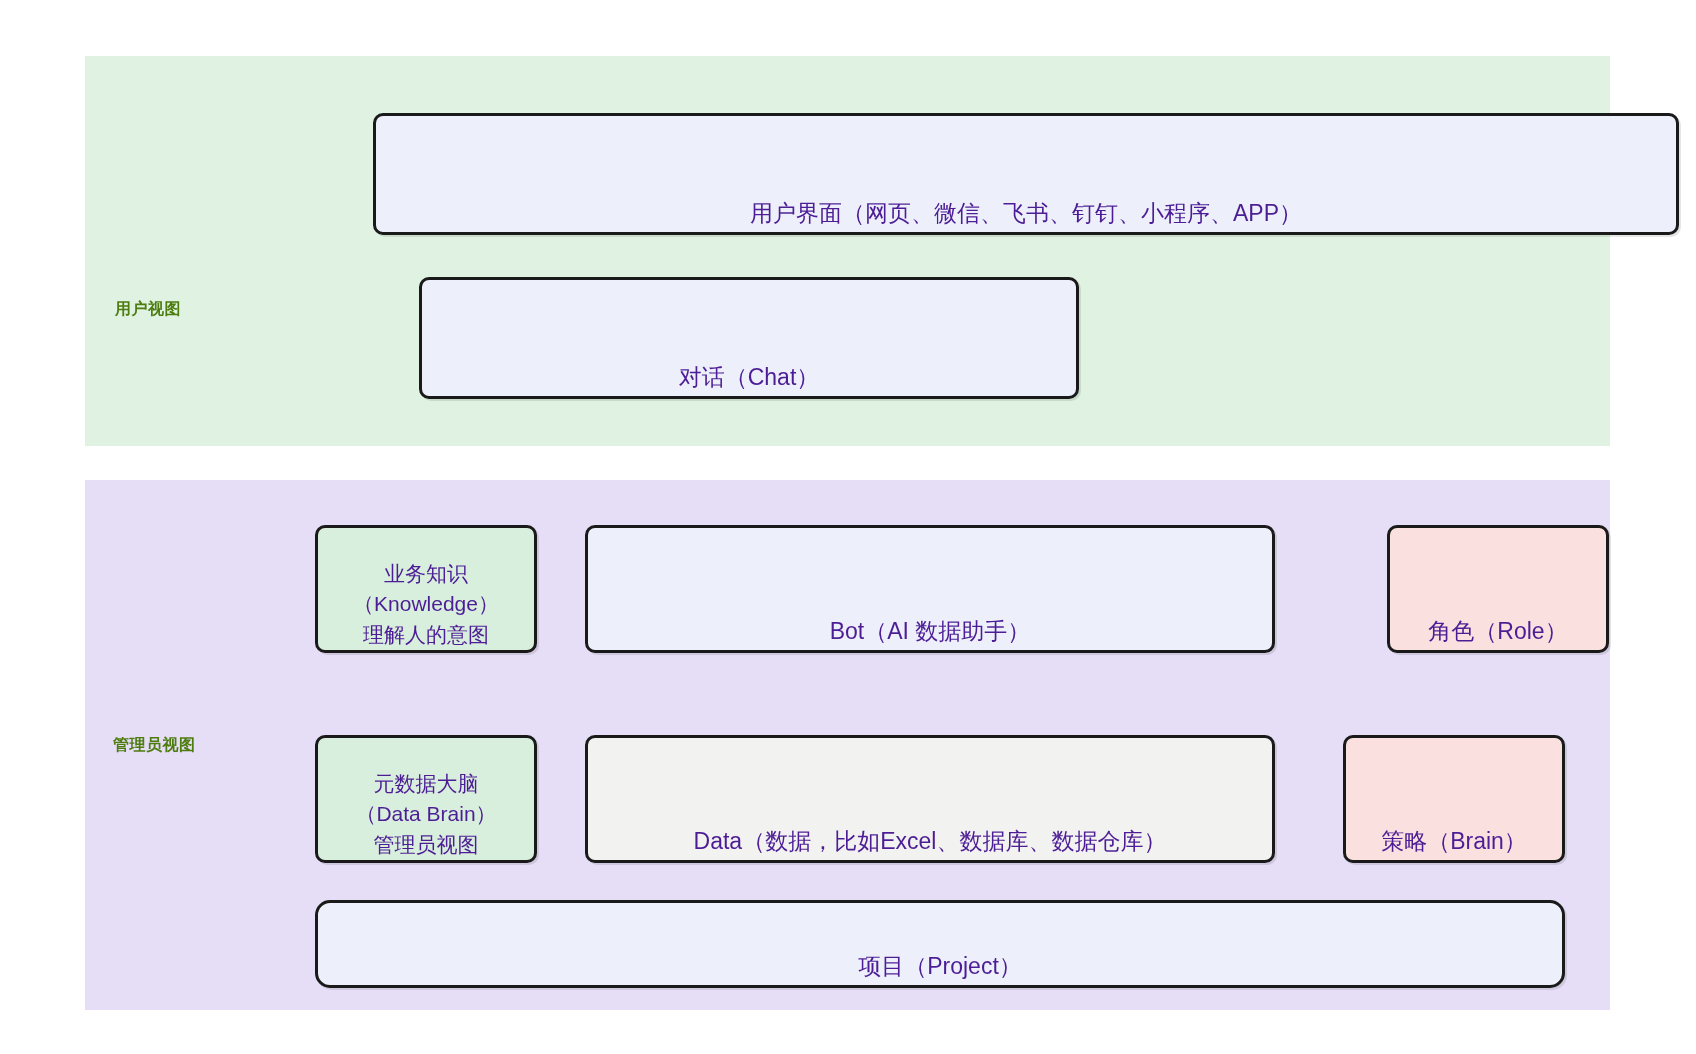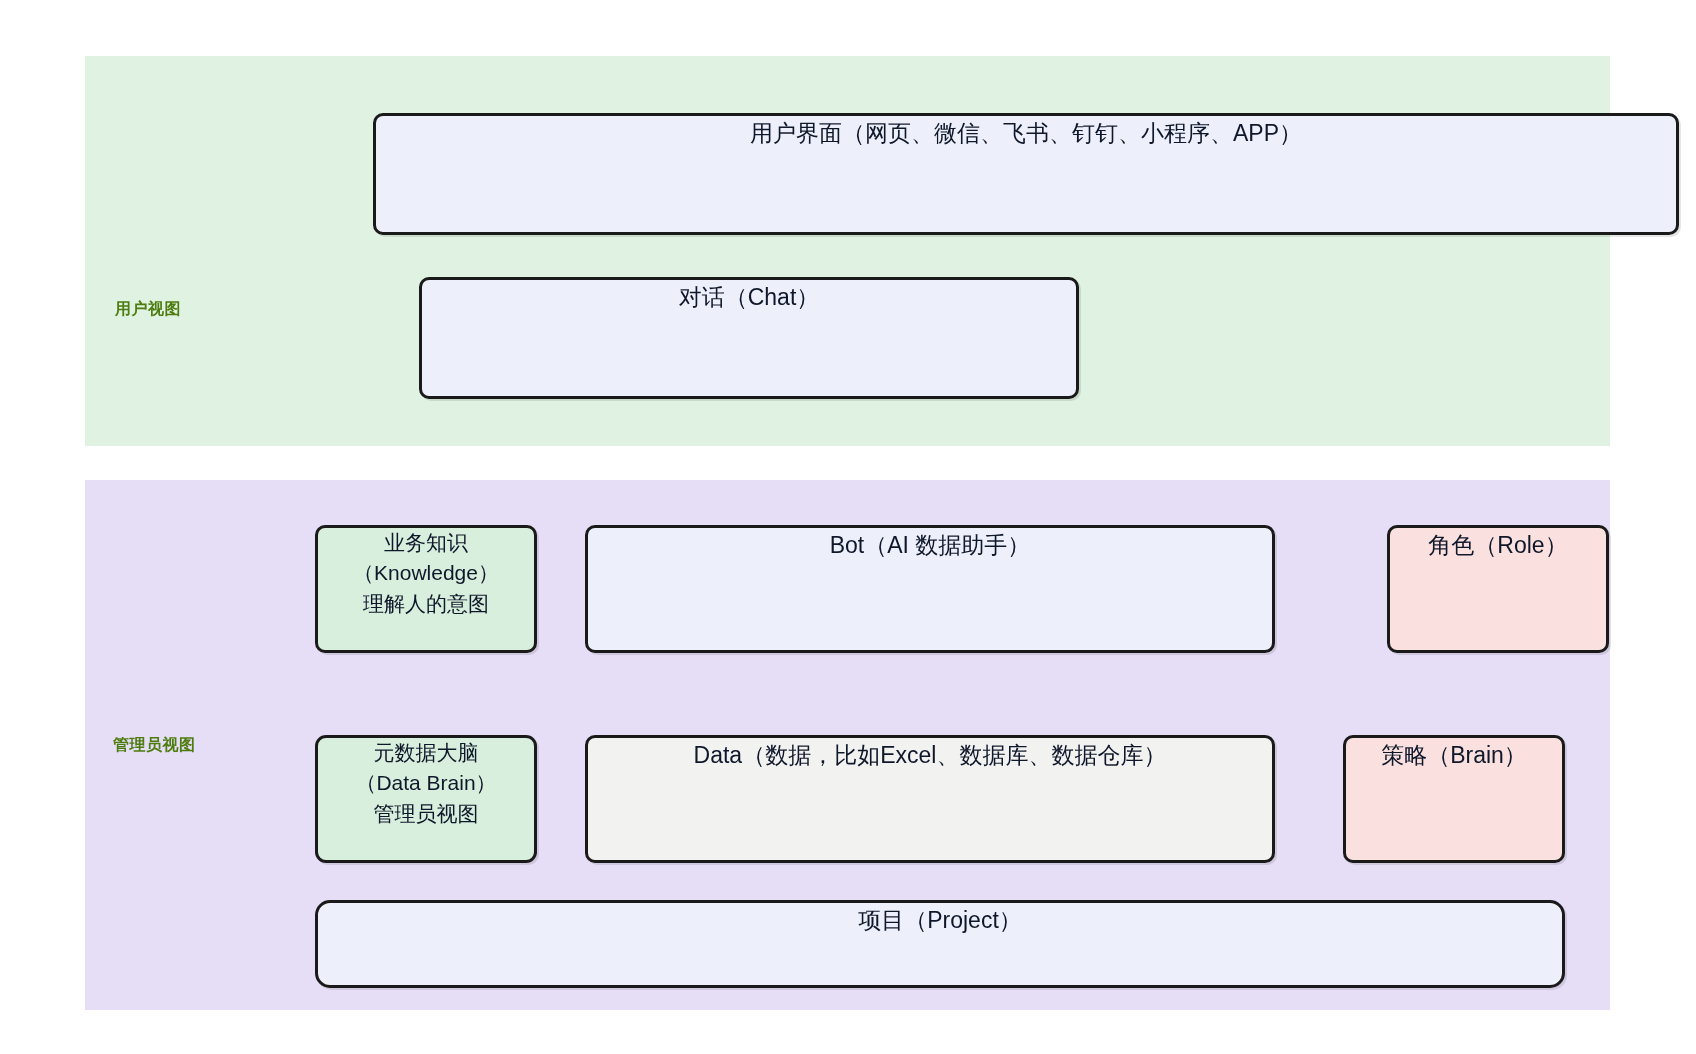--- a/index.html
+++ b/index.html
@@ -64,25 +64,25 @@
 
   
   .node {
     position: absolute;
     box-sizing: border-box;
     border: 3px solid #1a1a1a;
     border-radius: 10px;
     display: flex;
     flex-direction: column;
     align-items: center;
-    justify-content: flex-start;
+    justify-content: flex-end;
     text-align: center;
     font-size: 23px;
     line-height: 1.55;
-    color: #0f172a;
+    color: #4c1d95;
     box-shadow: 2px 2px 0 rgba(0,0,0,0.10);
   }
   .node .line { display: block; white-space: nowrap; }
 
   .fill-blue  { background: #edf0fb; }
   .fill-green { background: #d9efdd; }
   .fill-pink  { background: #fae0df; }
   .fill-gray  { background: #f2f2f1; }
 
   
@@ -128,21 +128,20 @@
     height: 128px;
     margin-left: 44px;
   }
   .n-metabrain {
     left: 230px;
     top: 255px;
     width: 222px;
     height: 128px;
     font-size: 21px;
     line-height: 1.45;
-    border-radius: 11px;
   }
   .n-data {
     left: 500px;
     top: 255px;
     width: 690px;
     height: 128px;
   }
   .n-policy {
     left: 1258px;
     top: 255px;

